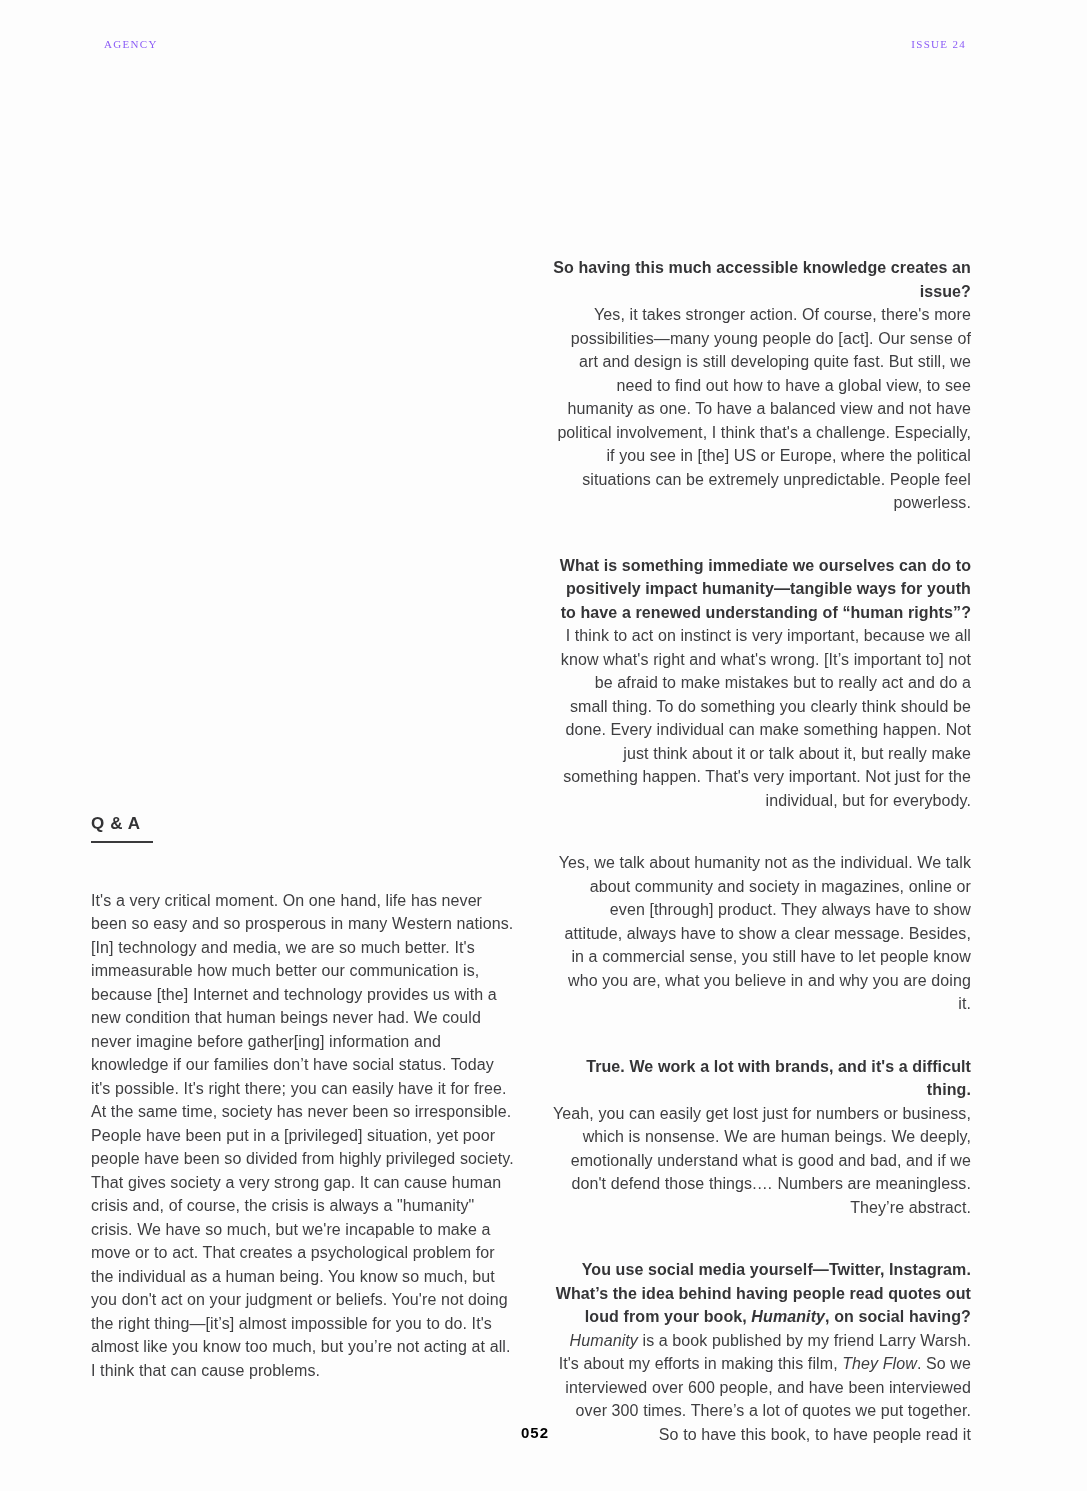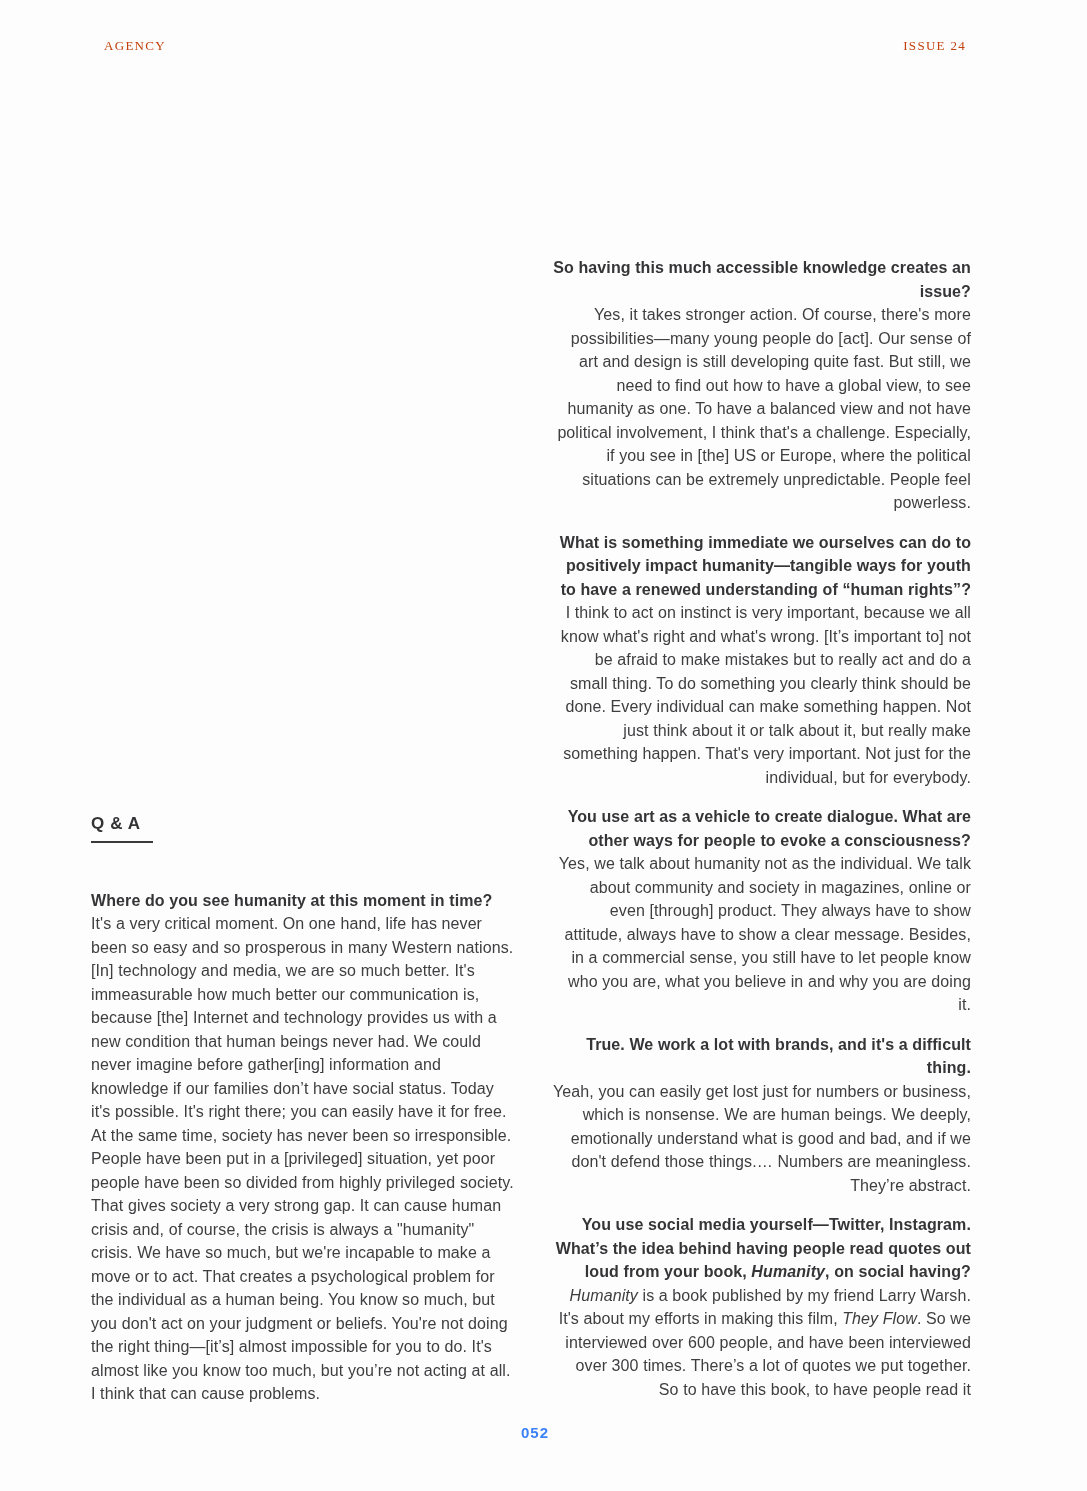--- a/index.html
+++ b/index.html
@@ -20,23 +20,23 @@
     inset: 0;
   }
   .page-header {
     position: absolute;
     top: 38px;
     left: 104px;
     width: 862px;
     display: flex;
     justify-content: space-between;
     font-family: "Liberation Serif", serif;
-    font-size: 13px;
+    font-size: 11px;
     letter-spacing: 1.3px;
-    color: #c2410c;
+    color: #8b5cf6;
   }
   .col {
     position: absolute;
     font-size: 16px;
     line-height: 23.5px;
     letter-spacing: 0.1px;
   }
   .col-left {
     left: 91px;
     top: 812px;
@@ -52,69 +52,67 @@
     display: inline-block;
     margin: 0;
     font-size: 17px;
     font-weight: bold;
     letter-spacing: 0.6px;
     color: #333335;
     border-bottom: 2px solid #3a3a3c;
     padding: 0 12px 5px 0;
   }
   .qa-block { margin: 0; }
-  .col-right .qa-block + .qa-block { margin-top: 16px; }
+  .col-right .qa-block + .qa-block { margin-top: 39px; }
   .col-left .qa-block { margin-top: 46px; }
   p.q, p.a { margin: 0; }
   p.q {
     font-weight: bold;
     color: #353537;
   }
   em { font-style: italic; }
   .page-footer {
     position: absolute;
     top: 1424px;
     left: 104px;
     width: 862px;
     text-align: center;
     font-size: 15px;
     font-weight: bold;
     letter-spacing: 1px;
-    color: #3b82f6;
+    color: #000000;
   }
 </style>
 </head>
 <body>
 
 <div class="page">
 
   <header class="page-header">
     <span>AGENCY</span>
     <span>ISSUE 24</span>
   </header>
 
   <section class="col col-left">
     <h2 class="section-heading">Q &amp; A</h2>
     <div class="qa-block">
-      <p class="q">Where do you see humanity at this moment in time?</p>
       <p class="a">It's a very critical moment. On one hand, life has never been so easy and so prosperous in many Western nations. [In] technology and media, we are so much better. It's immeasurable how much better our communication is, because [the] Internet and technology provides us with a new condition that human beings never had. We could never imagine before gather[ing] information and knowledge if our families don’t have social status. Today it's possible. It's right there; you can easily have it for free. At the same time, society has never been so irresponsible. People have been put in a [privileged] situation, yet poor people have been so divided from highly privileged society. That gives society a very strong gap. It can cause human crisis and, of course, the crisis is always a "humanity" crisis. We have so much, but we're incapable to make a move or to act. That creates a psychological problem for the individual as a human being. You know so much, but you don't act on your judgment or beliefs. You're not doing the right thing—[it’s] almost impossible for you to do. It's almost like you know too much, but you’re not acting at all. I think that can cause problems.</p>
     </div>
   </section>
 
   <section class="col col-right">
     <div class="qa-block">
       <p class="q">So having this much accessible knowledge creates an issue?</p>
       <p class="a">Yes, it takes stronger action. Of course, there's more possibilities—many young people do [act]. Our sense of art and design is still developing quite fast. But still, we need to find out how to have a global view, to see humanity as one. To have a balanced view and not have political involvement, I think that's a challenge. Especially, if you see in [the] US or Europe, where the political situations can be extremely unpredictable. People feel powerless.</p>
     </div>
     <div class="qa-block">
       <p class="q">What is something immediate we ourselves can do to positively impact humanity—tangible ways for youth to have a renewed understanding of “human rights”?</p>
       <p class="a">I think to act on instinct is very important, because we all know what's right and what's wrong. [It’s important to] not be afraid to make mistakes but to really act and do a small thing. To do something you clearly think should be done. Every individual can make something happen. Not just think about it or talk about it, but really make something happen. That's very important. Not just for the individual, but for everybody.</p>
     </div>
     <div class="qa-block">
-      <p class="q">You use art as a vehicle to create dialogue. What are other ways for people to evoke a consciousness?</p>
       <p class="a">Yes, we talk about humanity not as the individual. We talk about community and society in magazines, online or even [through] product. They always have to show attitude, always have to show a clear message. Besides, in a commercial sense, you still have to let people know who you are, what you believe in and why you are doing it.</p>
     </div>
     <div class="qa-block">
       <p class="q">True. We work a lot with brands, and it's a difficult thing.</p>
       <p class="a">Yeah, you can easily get lost just for numbers or business, which is nonsense. We are human beings. We deeply, emotionally understand what is good and bad, and if we don't defend those things.… Numbers are meaningless. They’re abstract.</p>
     </div>
     <div class="qa-block">
       <p class="q"><span>You use social media yourself—Twitter, Instagram. What’s the idea behind having people read quotes out loud from your book, </span><em>Humanity</em><span>, on social having?</span></p>
       <p class="a"><em>Humanity</em><span> is a book published by my friend Larry Warsh. It's about my efforts in making this film, </span><em>They Flow</em><span>. So we interviewed over 600 people, and have been interviewed over 300 times. There’s a lot of quotes we put together. So to have this book, to have people read it</span></p>
     </div>

